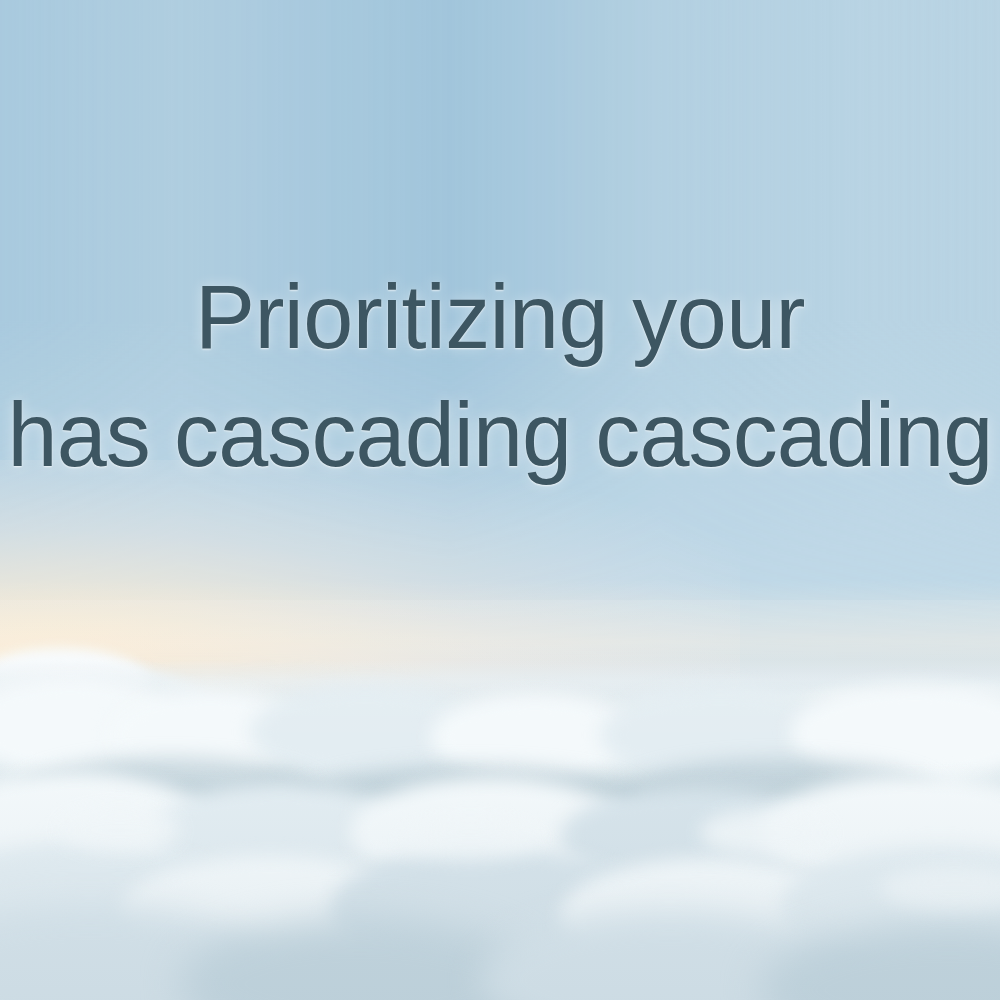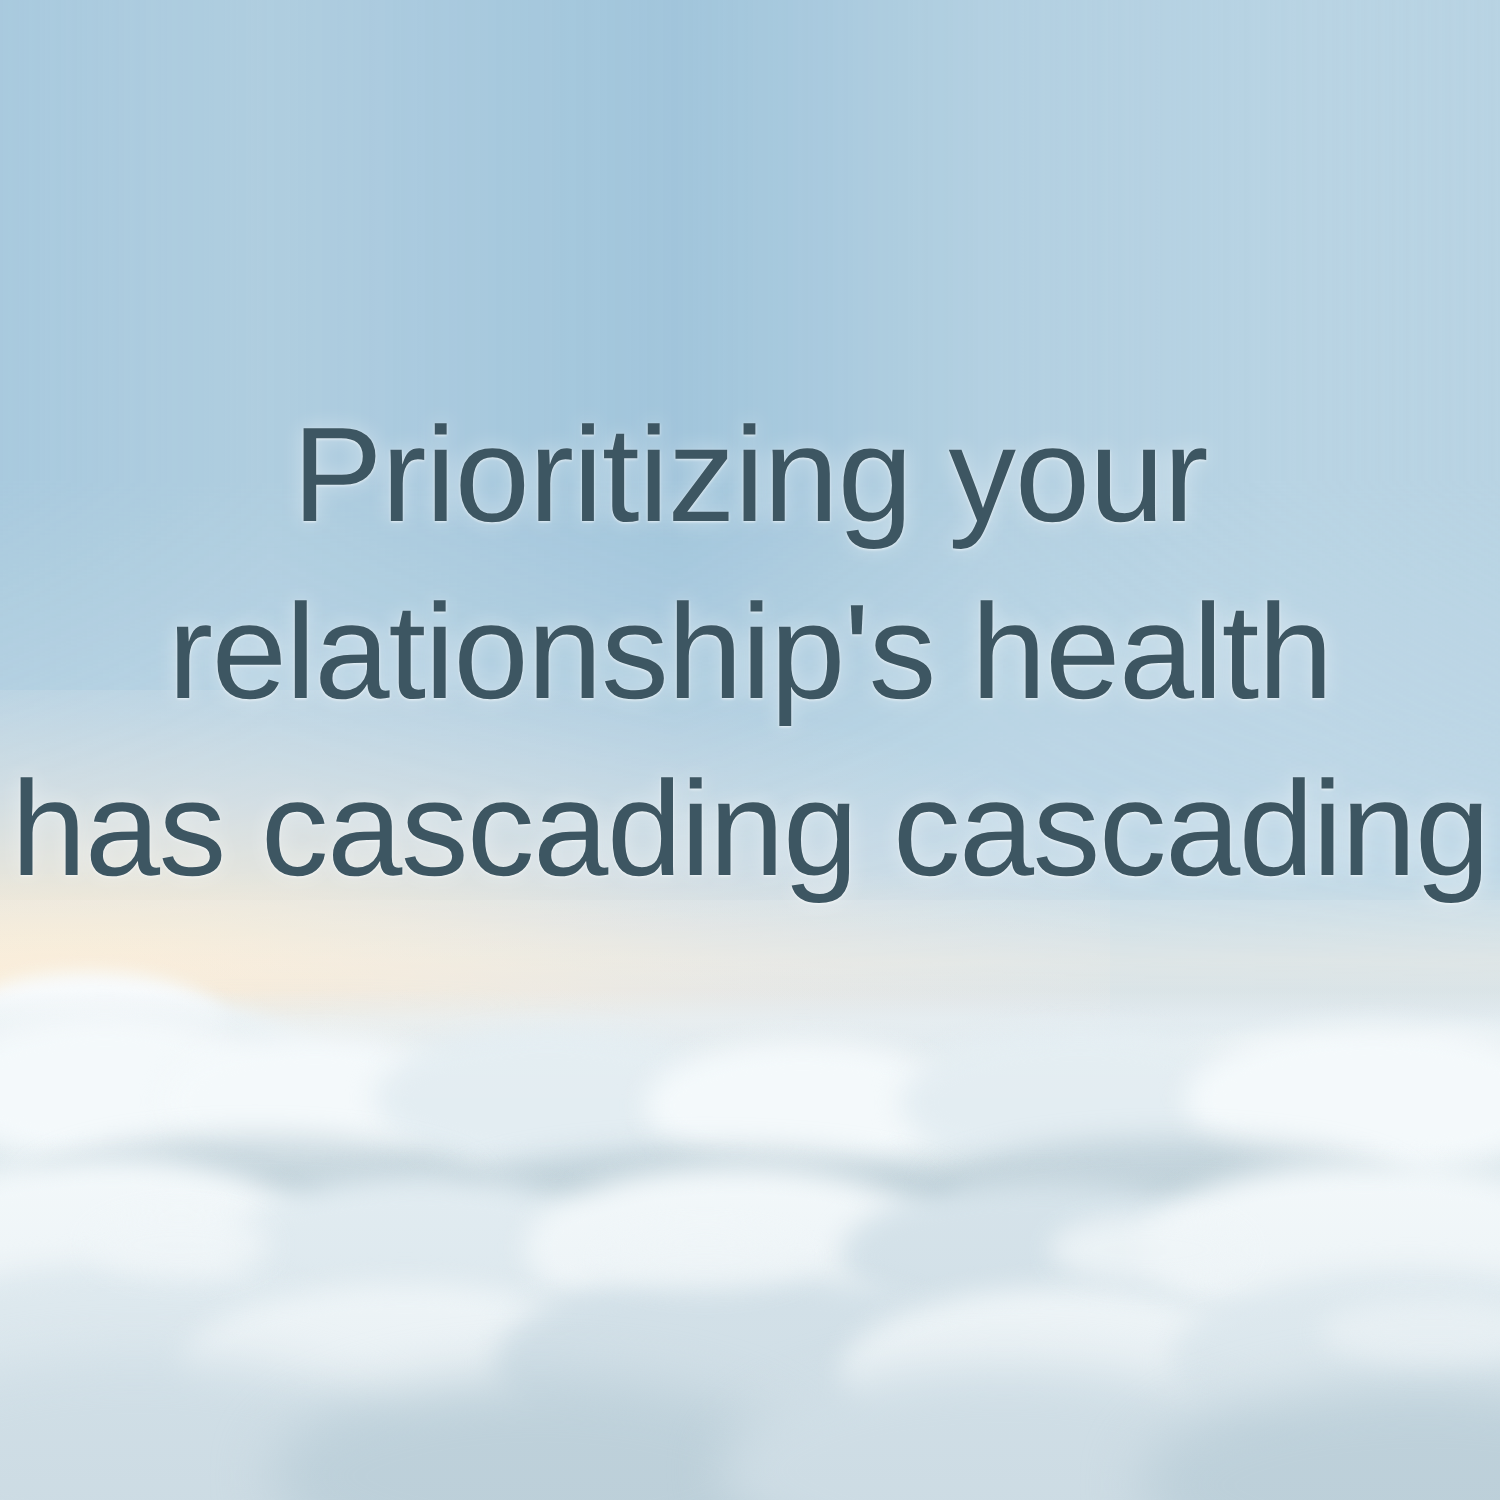--- a/index.html
+++ b/index.html
@@ -243,17 +243,16 @@
     <div class="puff lit" style="left:60px;  top:148px;width:120px; height:44px;opacity:.85;"></div>
     <div class="puff lit" style="left:400px; top:160px;width:140px; height:40px;opacity:.8;"></div>
     <div class="puff lit" style="left:700px; top:150px;width:130px; height:46px;opacity:.85;"></div>
     <div class="puff lit" style="left:880px; top:206px;width:150px; height:44px;opacity:.7;"></div>
   </div>
 
   <div class="atmos"></div>
 
   <div class="quote">
     <span class="line line-1">Prioritizing your</span>
-    <span class="line line-2">relationship's health</span>
     <span class="line line-3">has cascading cascading</span>
   </div>
 
 </div>
 
 </body></html>

